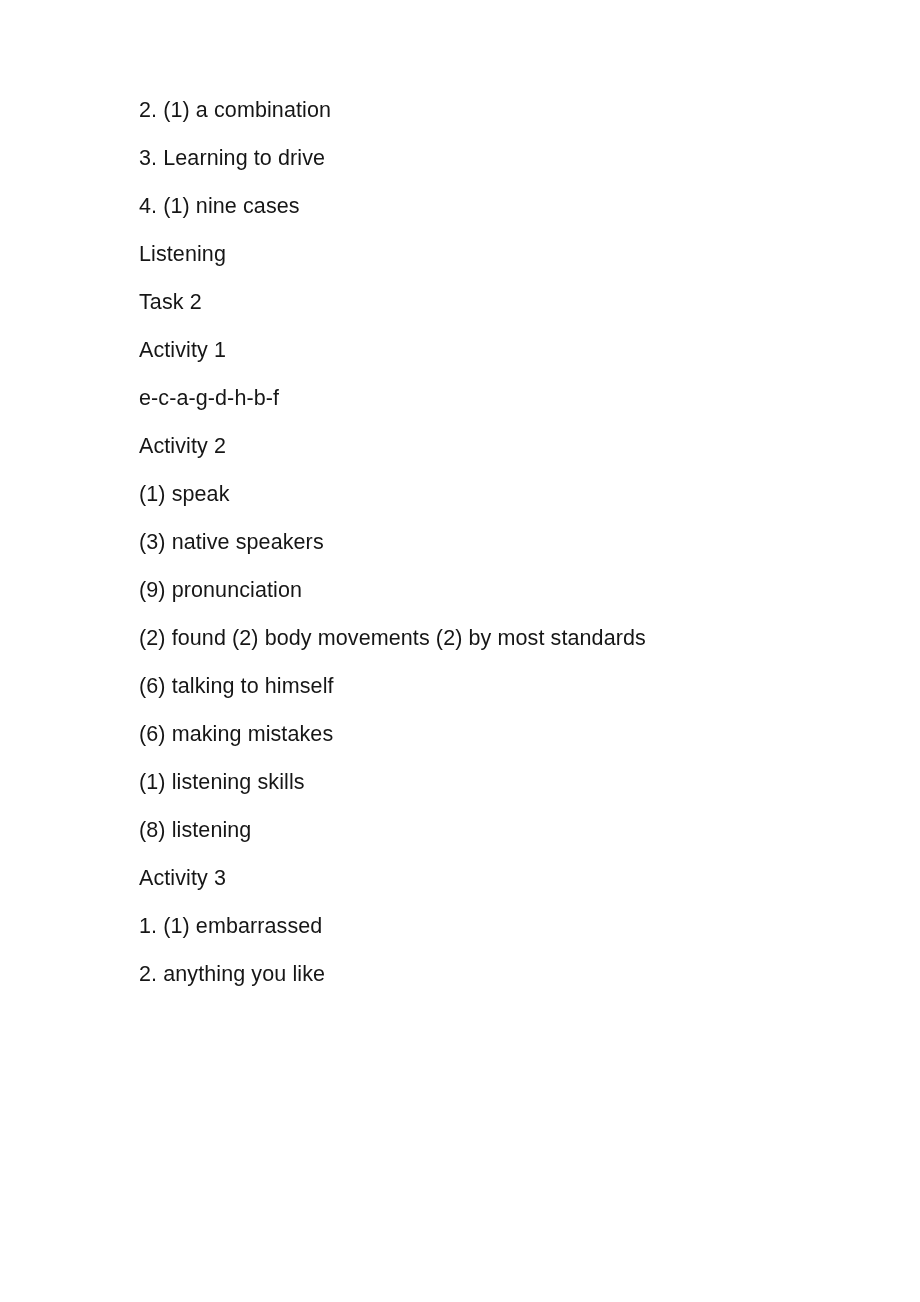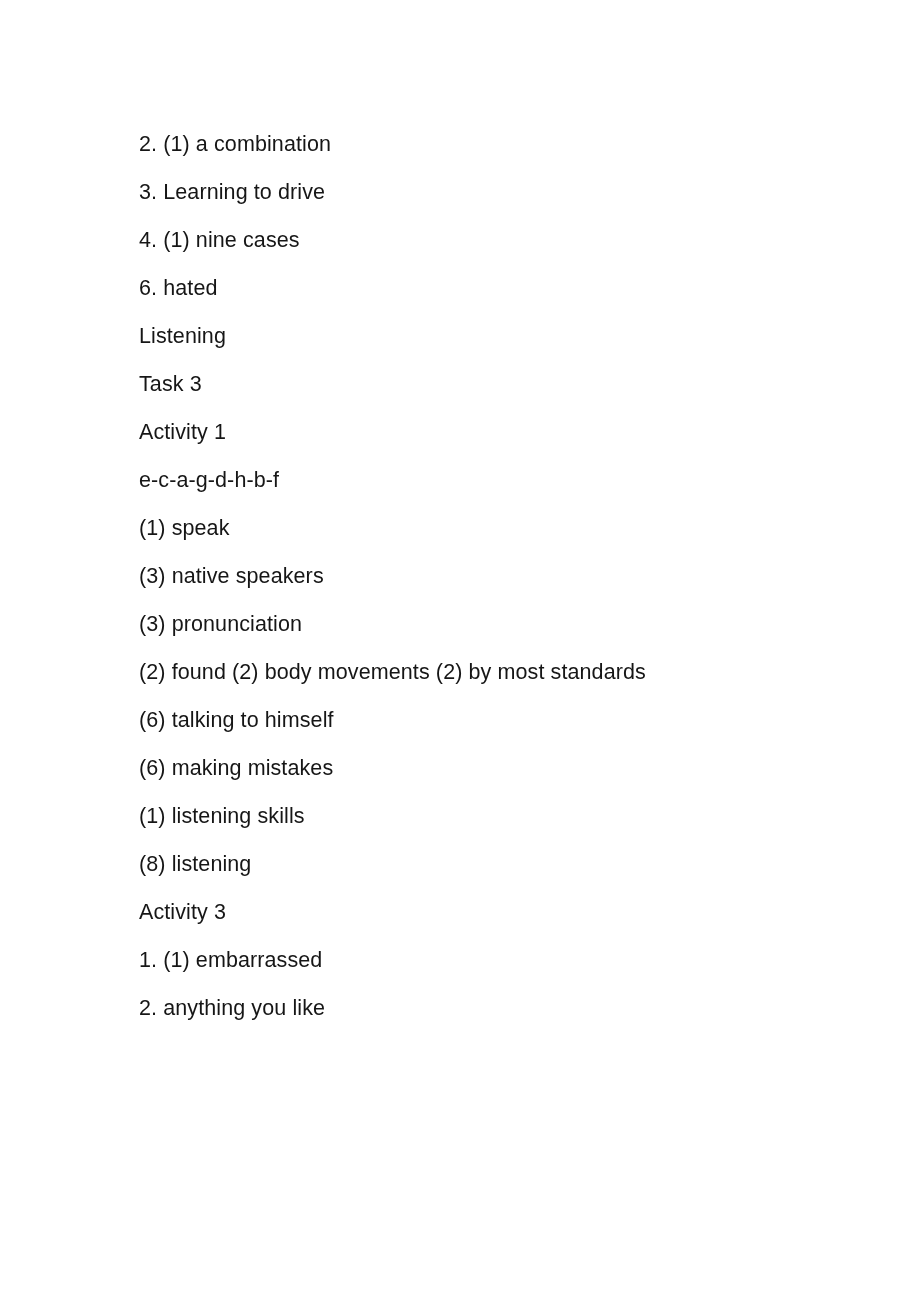--- a/index.html
+++ b/index.html
@@ -12,21 +12,21 @@
     height: 1302px;
     font-family: "Liberation Sans", sans-serif;
     -webkit-font-smoothing: antialiased;
   }
   .page {
     position: relative;
     width: 920px;
     height: 1302px;
     background: #ffffff;
     box-sizing: border-box;
-    padding: 120px 100px 0 139px;
+    padding: 86px 100px 0 139px;
     overflow: hidden;
   }
   .doc-body {
     display: block;
   }
   .doc-line {
     display: block;
     font-size: 21.5px;
     line-height: 48px;
     color: #161616;
@@ -36,28 +36,28 @@
   }
 </style>
 </head>
 <body>
 
 <div class="page">
   <div class="doc-body">
     <span class="doc-line">2. (1) a combination</span>
     <span class="doc-line">3. Learning to drive</span>
     <span class="doc-line">4. (1) nine cases</span>
-    <span class="doc-line">6. hated</span>
     <span class="doc-line">Listening</span>
-    <span class="doc-line">Task 3</span>
+    <span class="doc-line">Task 2</span>
     <span class="doc-line">Activity 1</span>
     <span class="doc-line">e-c-a-g-d-h-b-f</span>
+    <span class="doc-line">Activity 2</span>
     <span class="doc-line">(1) speak</span>
     <span class="doc-line">(3) native speakers</span>
-    <span class="doc-line">(3) pronunciation</span>
+    <span class="doc-line">(9) pronunciation</span>
     <span class="doc-line">(2) found (2) body movements (2) by most standards</span>
     <span class="doc-line">(6) talking to himself</span>
     <span class="doc-line">(6) making mistakes</span>
     <span class="doc-line">(1) listening skills</span>
     <span class="doc-line">(8) listening</span>
     <span class="doc-line">Activity 3</span>
     <span class="doc-line">1. (1) embarrassed</span>
     <span class="doc-line">2. anything you like</span>
   </div>
 </div>

